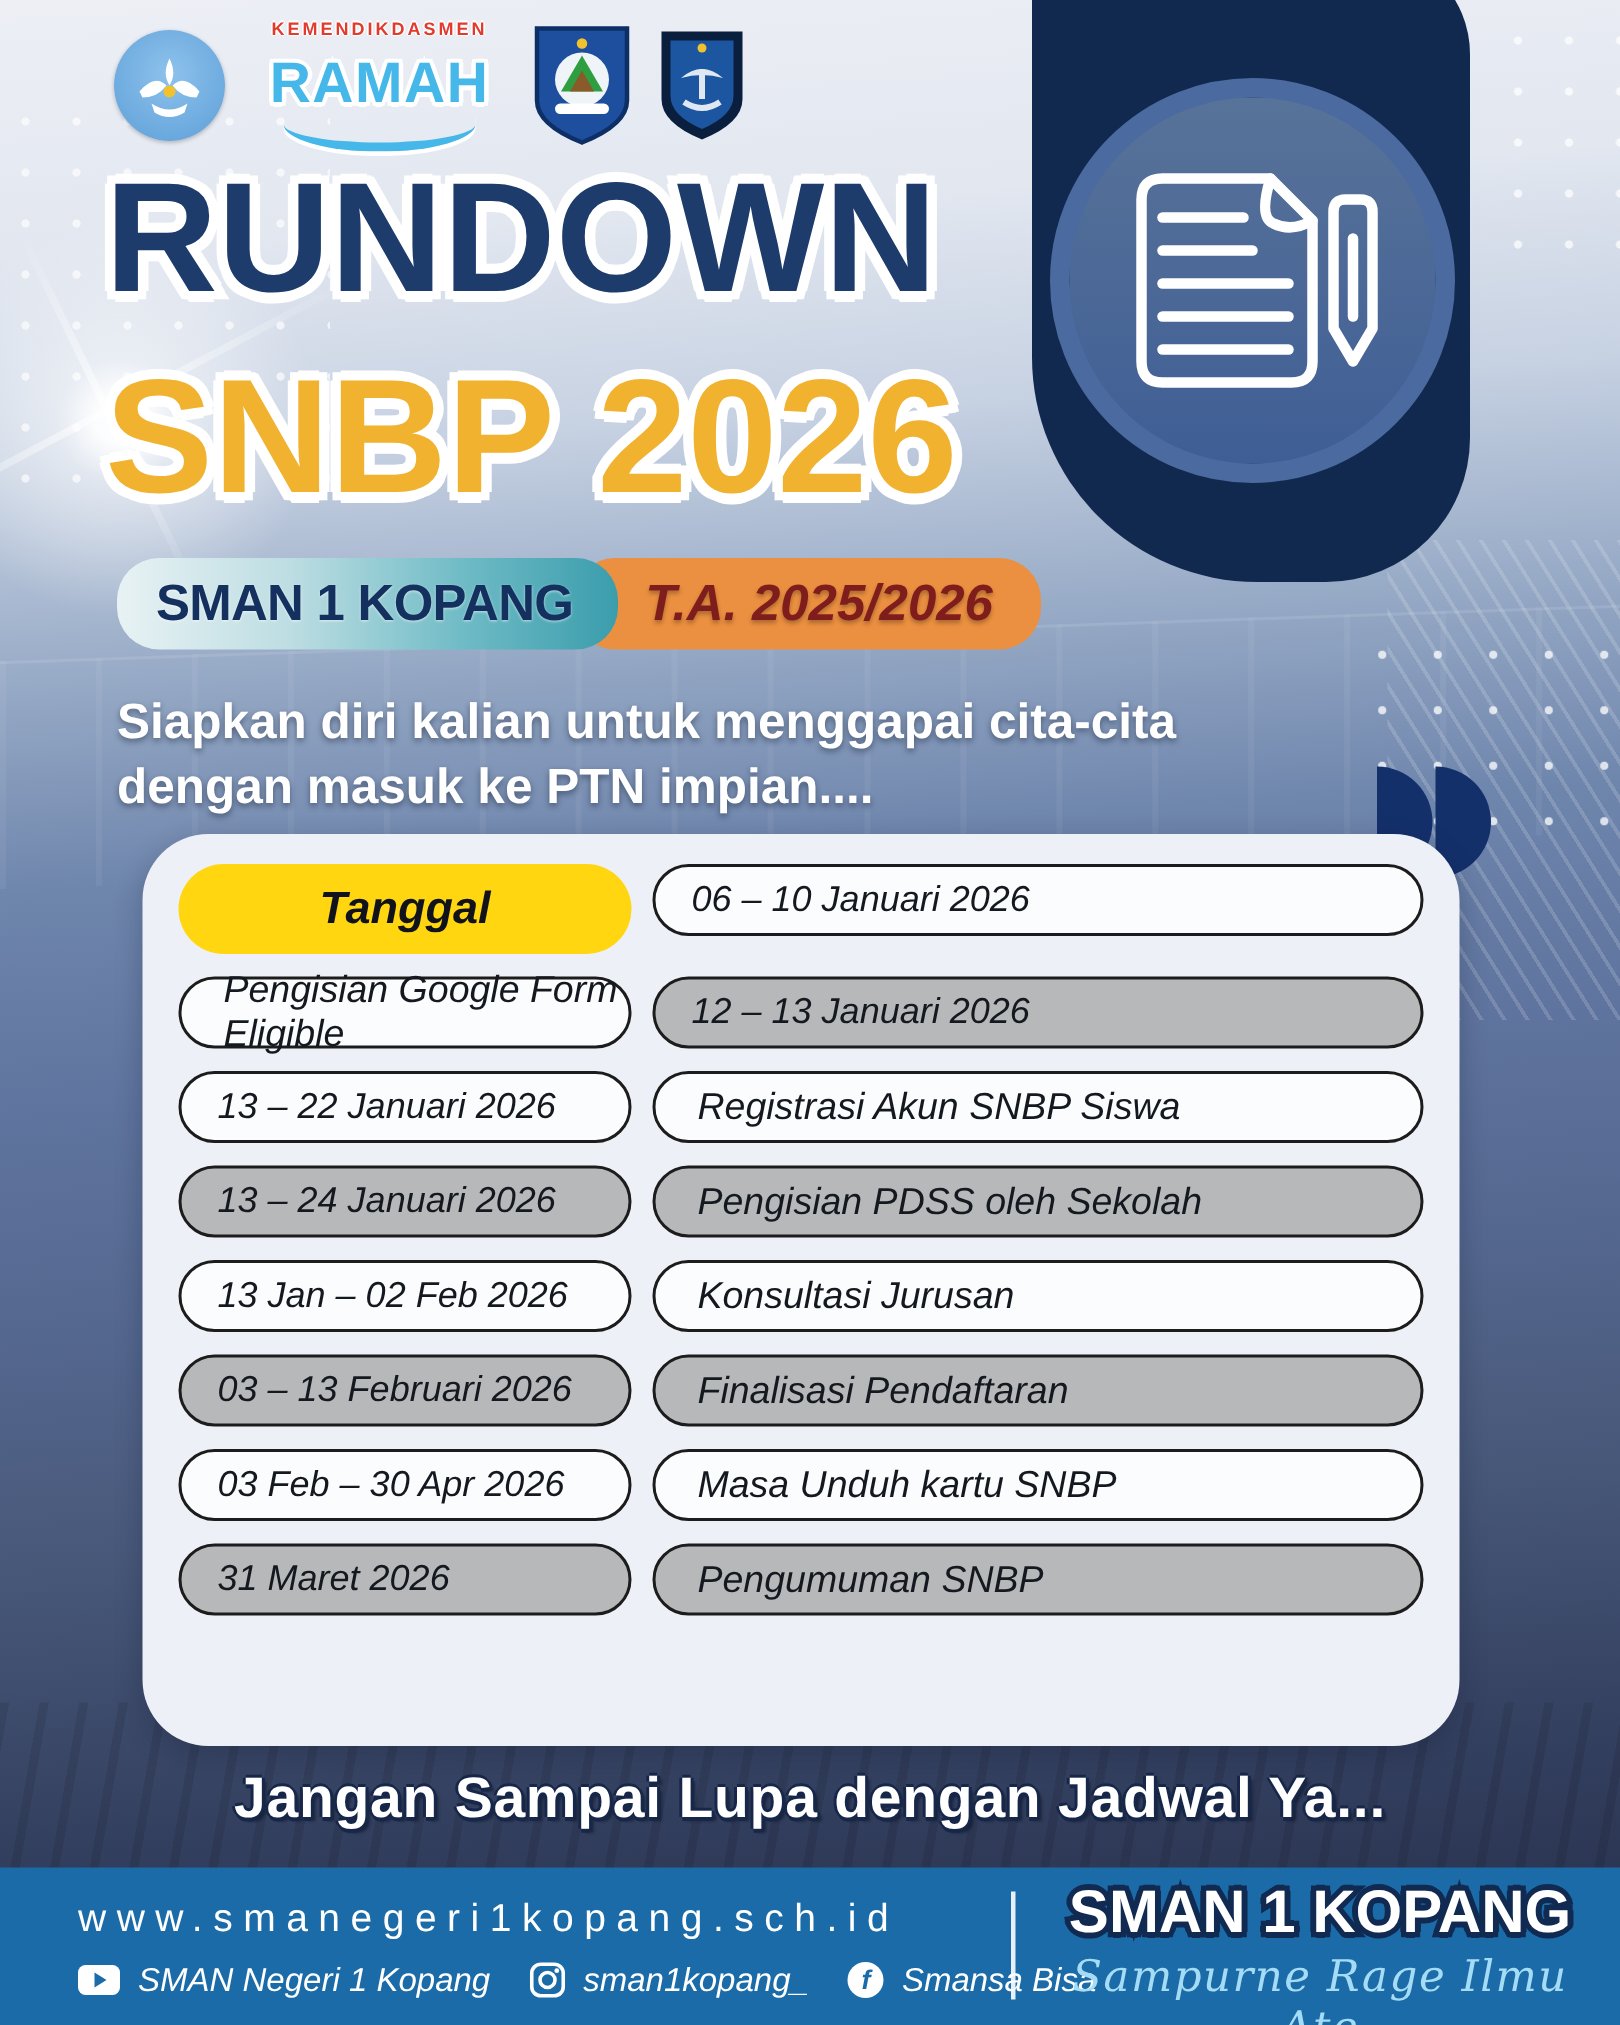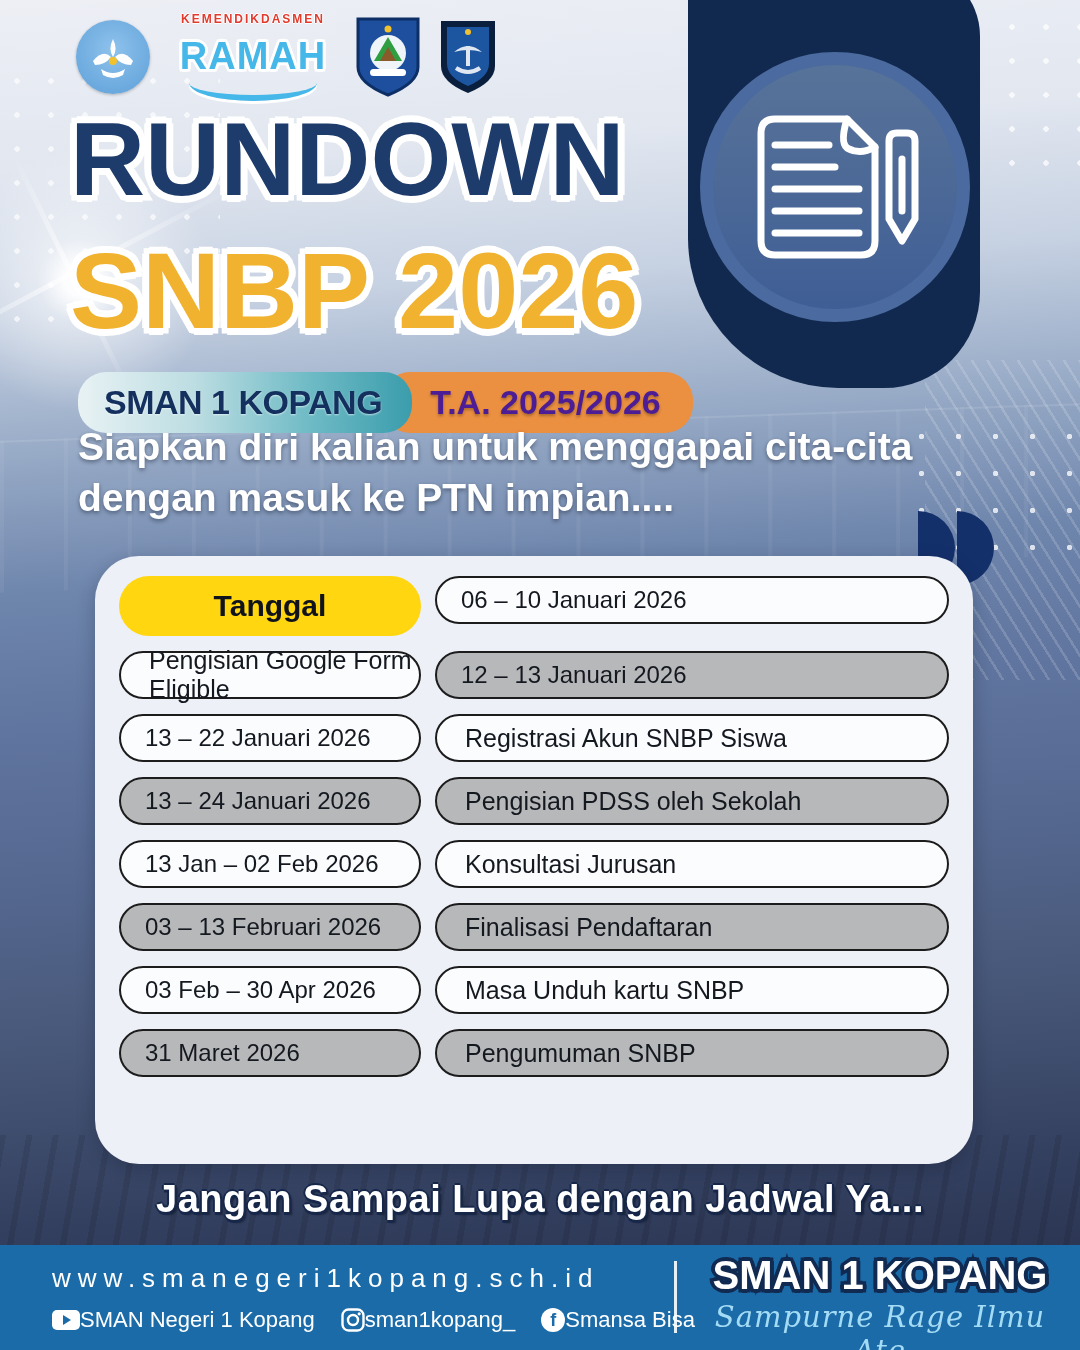--- a/index.html
+++ b/index.html
@@ -52,46 +52,46 @@
     -webkit-text-stroke:11px #fff;paint-order:stroke fill;
     text-shadow:-7px 0 0 #fff,7px 0 0 #fff,0 -7px 0 #fff,0 7px 0 #fff,-5px -5px 0 #fff,5px -5px 0 #fff,-5px 5px 0 #fff,5px 5px 0 #fff;}
   .title1{top:100px;font-size:104px;color:#1d3b6b;}
   .title2{top:228px;font-size:108px;color:#f1b22f;}
   
   .badges{position:absolute;left:78px;top:372px;display:flex;align-items:stretch;}
   .badge{font-size:34px;font-weight:700;border-radius:28px;display:flex;align-items:center;}
   .badge-school{position:relative;z-index:1;padding:11px 30px 11px 26px;color:#14305e;letter-spacing:-.5px;
     background:linear-gradient(90deg,#e8f2f4 0%,#bcdde2 35%,#6dbac5 70%,#3b9dac 100%);
     text-shadow:0 1px 2px rgba(255,255,255,.6);}
-  .badge-year{margin-left:-30px;padding:11px 32px 11px 48px;color:#4c1d95;background:#eb8f40;
-    text-shadow:0 2px 3px rgba(0,0,0,.28);}
-  
-  .subtitle{position:absolute;left:78px;top:422px;color:#fff;font-size:39px;font-weight:700;line-height:1.3;
+  .badge-year{margin-left:-30px;padding:11px 32px 11px 48px;color:#7f1d1d;background:#eb8f40;
+    text-shadow:0 2px 3px rgba(0,0,0,.28);font-style:italic;}
+  
+  .subtitle{position:absolute;left:78px;top:460px;color:#fff;font-size:33px;font-weight:700;line-height:1.3;
     text-shadow:0 2px 4px rgba(10,20,40,.45);}
   
   .card{position:absolute;left:95px;top:556px;width:878px;height:608px;background:#edf0f6;border-radius:44px;
     box-sizing:border-box;padding:20px 24px;box-shadow:0 6px 18px rgba(10,20,40,.25);z-index:2;}
-  .grid{display:grid;grid-template-columns:302px 1fr;column-gap:14px;row-gap:15px;}
+  .grid{display:grid;grid-template-columns:302px 1fr;column-gap:14px;row-gap:15px;font-style:italic;}
   .hdr{height:60px;background:#ffd60f;border-radius:32px;display:flex;align-items:center;justify-content:center;
     font-size:30px;font-weight:700;color:#10131c;}
   .cell{height:48px;border:2.5px solid #1c1c1c;border-radius:25px;display:flex;align-items:center;
     font-size:25px;color:#14181f;box-sizing:border-box;}
   .cell.date{padding-left:24px;font-size:24px;}
   .cell.act{padding-left:28px;}
   .row-white{background:#fbfcfe;}
   .row-gray{background:#b7b8ba;}
   
   .reminder{position:absolute;left:0;top:1178px;width:1080px;text-align:center;color:#fff;
     font-size:38px;font-weight:700;letter-spacing:.5px;
     text-shadow:-2px 0 0 #16274a,2px 0 0 #16274a,0 -2px 0 #16274a,0 3px 0 #16274a,3px 3px 2px rgba(10,20,40,.6);}
   
   .footer{position:absolute;left:0;top:1245px;width:1080px;height:131px;background:#1a6ba8;z-index:3;}
   .website{position:absolute;left:52px;top:18px;color:#fff;font-size:26px;letter-spacing:7px;}
   .social{position:absolute;left:52px;top:62px;display:flex;gap:26px;align-items:center;}
-  .social-item{display:flex;align-items:center;gap:0;color:#fff;font-size:22px;}
+  .social-item{display:flex;align-items:center;gap:12px;color:#fff;font-size:22px;font-style:italic;}
   .fb-circle{width:24px;height:24px;border-radius:50%;background:#fff;color:#1a6ba8;font-weight:700;font-size:18px;
     display:flex;align-items:center;justify-content:center;}
   .divider{position:absolute;left:674px;top:16px;width:3px;height:72px;background:#fff;opacity:.9;}
   .f-right{position:absolute;left:700px;top:8px;width:360px;text-align:center;}
   .f-name{font-size:40px;font-weight:700;color:#fff;letter-spacing:0;
     -webkit-text-stroke:7px #112a52;paint-order:stroke fill;
     text-shadow:-4px 0 0 #112a52,4px 0 0 #112a52,0 -4px 0 #112a52,0 4px 0 #112a52;}
   .f-motto{margin-top:2px;font-family:"DejaVu Serif",serif;font-style:italic;font-size:29px;color:#a5dcf5;letter-spacing:1px;}
 </style>
 </head>

